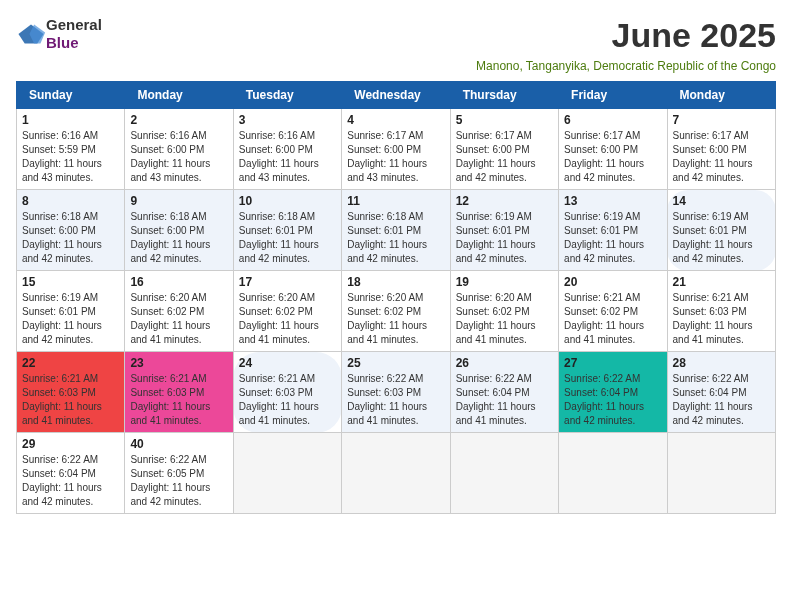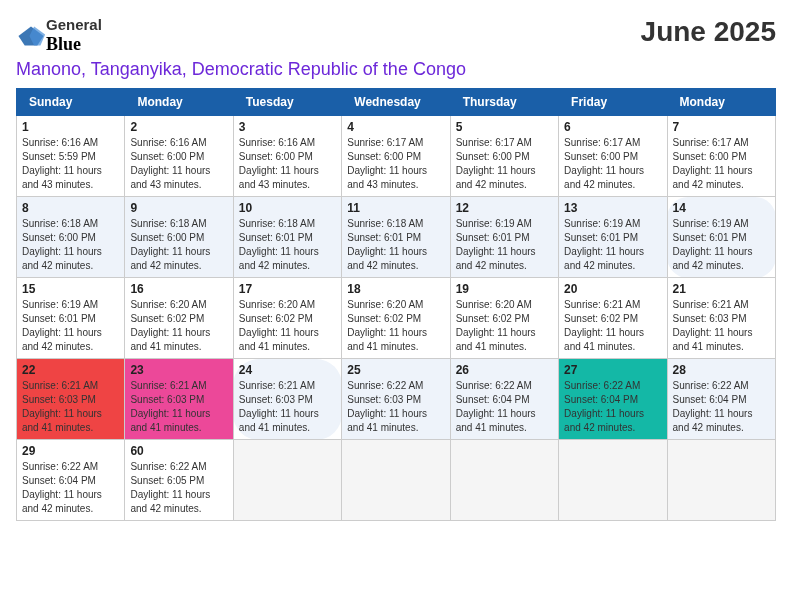--- a/index.html
+++ b/index.html
@@ -14,36 +14,36 @@
       display: flex;
       justify-content: space-between;
       align-items: flex-start;
       margin-bottom: 4px;
     }
     .logo {
       display: flex;
       align-items: center;
     }
     .logo-text-general { font-size: 15px; font-weight: bold; color: #333; }
-    .logo-text-blue { font-size: 18px; font-weight: bold; color: #000000; font-family: Liberation Serif, serif; }
+    .logo-text-blue { font-size: 15px; font-weight: bold; color: #701a75; }
     .logo-icon {
       width: 30px;
       height: 22px;
       position: relative;
     }
     .month-title {
-      font-size: 28px;
+      font-size: 34px;
       font-weight: bold;
       color: #333;
       text-align: right;
     }
     .subtitle {
-      text-align: left;
-      font-size: 18px;
-      color: #6d28d9;
+      text-align: right;
+      font-size: 12px;
+      color: #4d7c0f;
       margin-bottom: 8px;
       font-weight: normal;
     }
     .calendar {
       width: 100%;
       border-collapse: collapse;
       font-size: 10.5px;
     }
     .calendar th {
       background: #1a5fa8;
@@ -238,21 +238,21 @@
           <span class="day-num">28</span>
           <div class="day-info">Sunrise: 6:22 AM<br>Sunset: 6:04 PM<br>Daylight: 11 hours and 42 minutes.</div>
         </td>
       </tr>
       <tr class="last-row">
         <td>
           <span class="day-num">29</span>
           <div class="day-info">Sunrise: 6:22 AM<br>Sunset: 6:04 PM<br>Daylight: 11 hours and 42 minutes.</div>
         </td>
         <td>
-          <span class="day-num">60</span>
+          <span class="day-num">40</span>
           <div class="day-info">Sunrise: 6:22 AM<br>Sunset: 6:05 PM<br>Daylight: 11 hours and 42 minutes.</div>
         </td>
         <td class="empty-cell" style="background: rgb(245, 245, 245);"></td>
         <td class="empty-cell" style="background: rgb(245, 245, 245);"></td>
         <td class="empty-cell" style="background: rgb(245, 245, 245);"></td>
         <td class="empty-cell" style="background: rgb(245, 245, 245);"></td>
         <td class="empty-cell" style="background: rgb(245, 245, 245);"></td>
       </tr>
     </tbody>
 </table>

